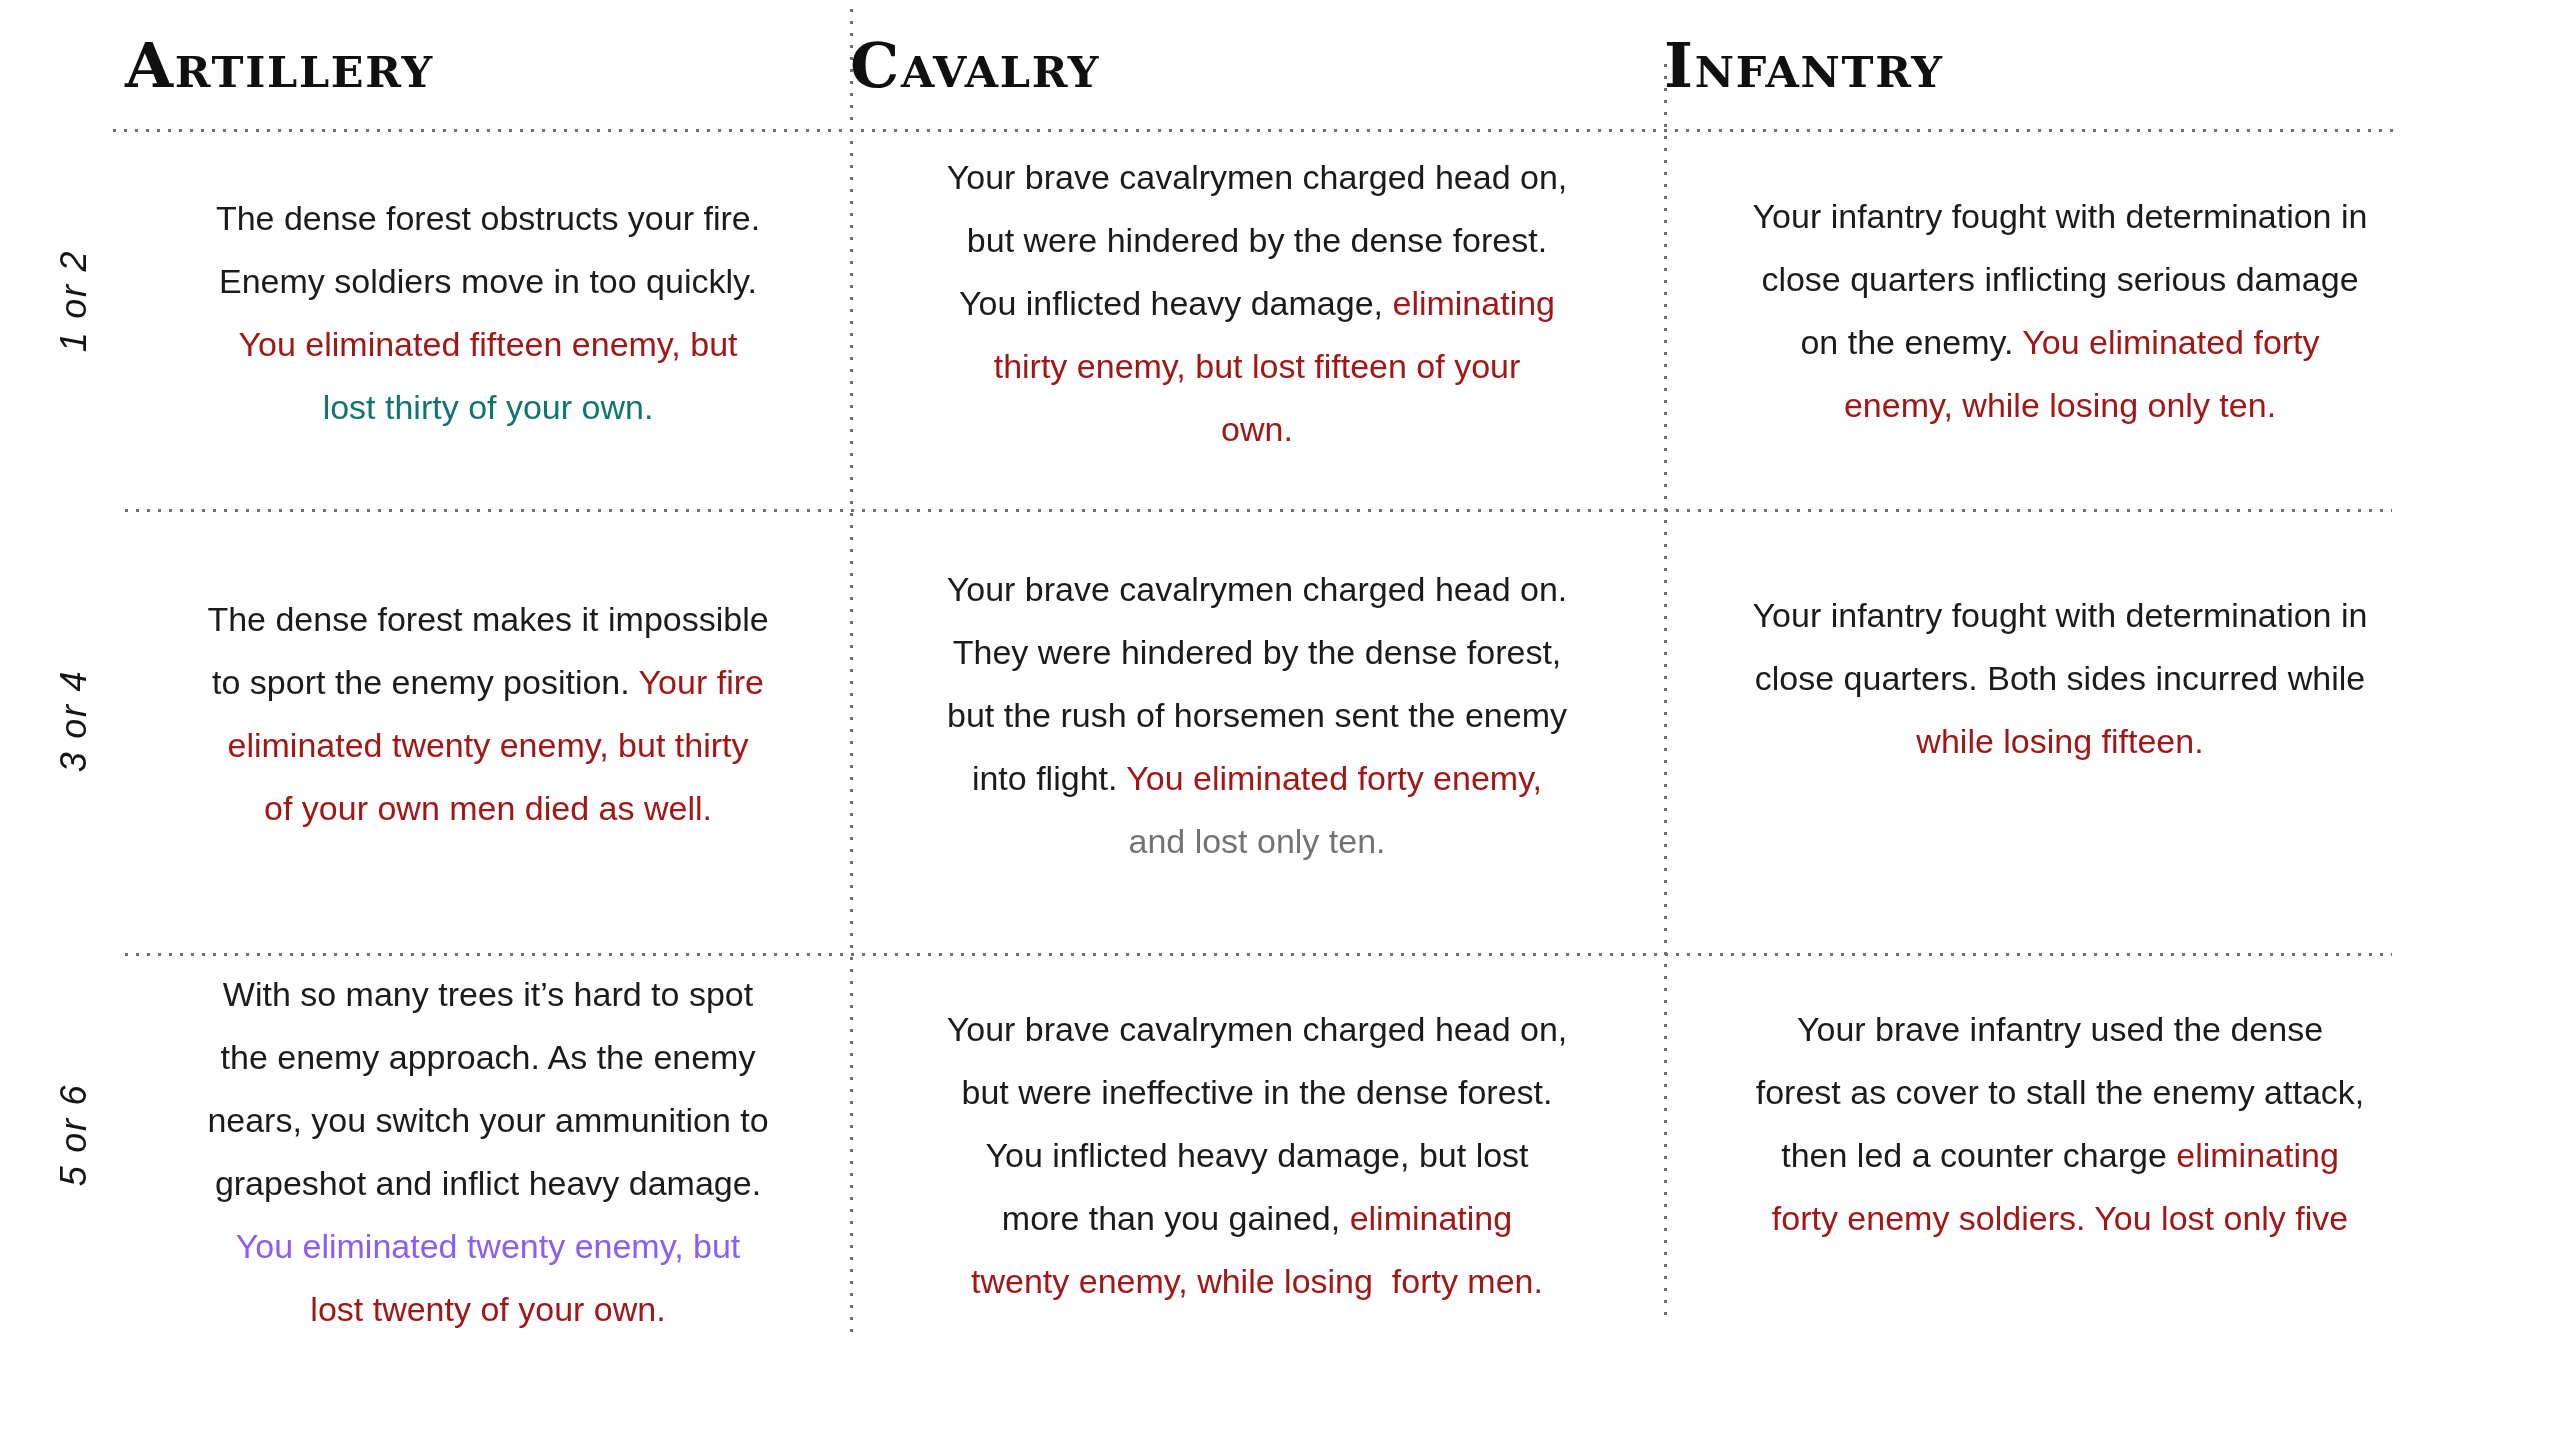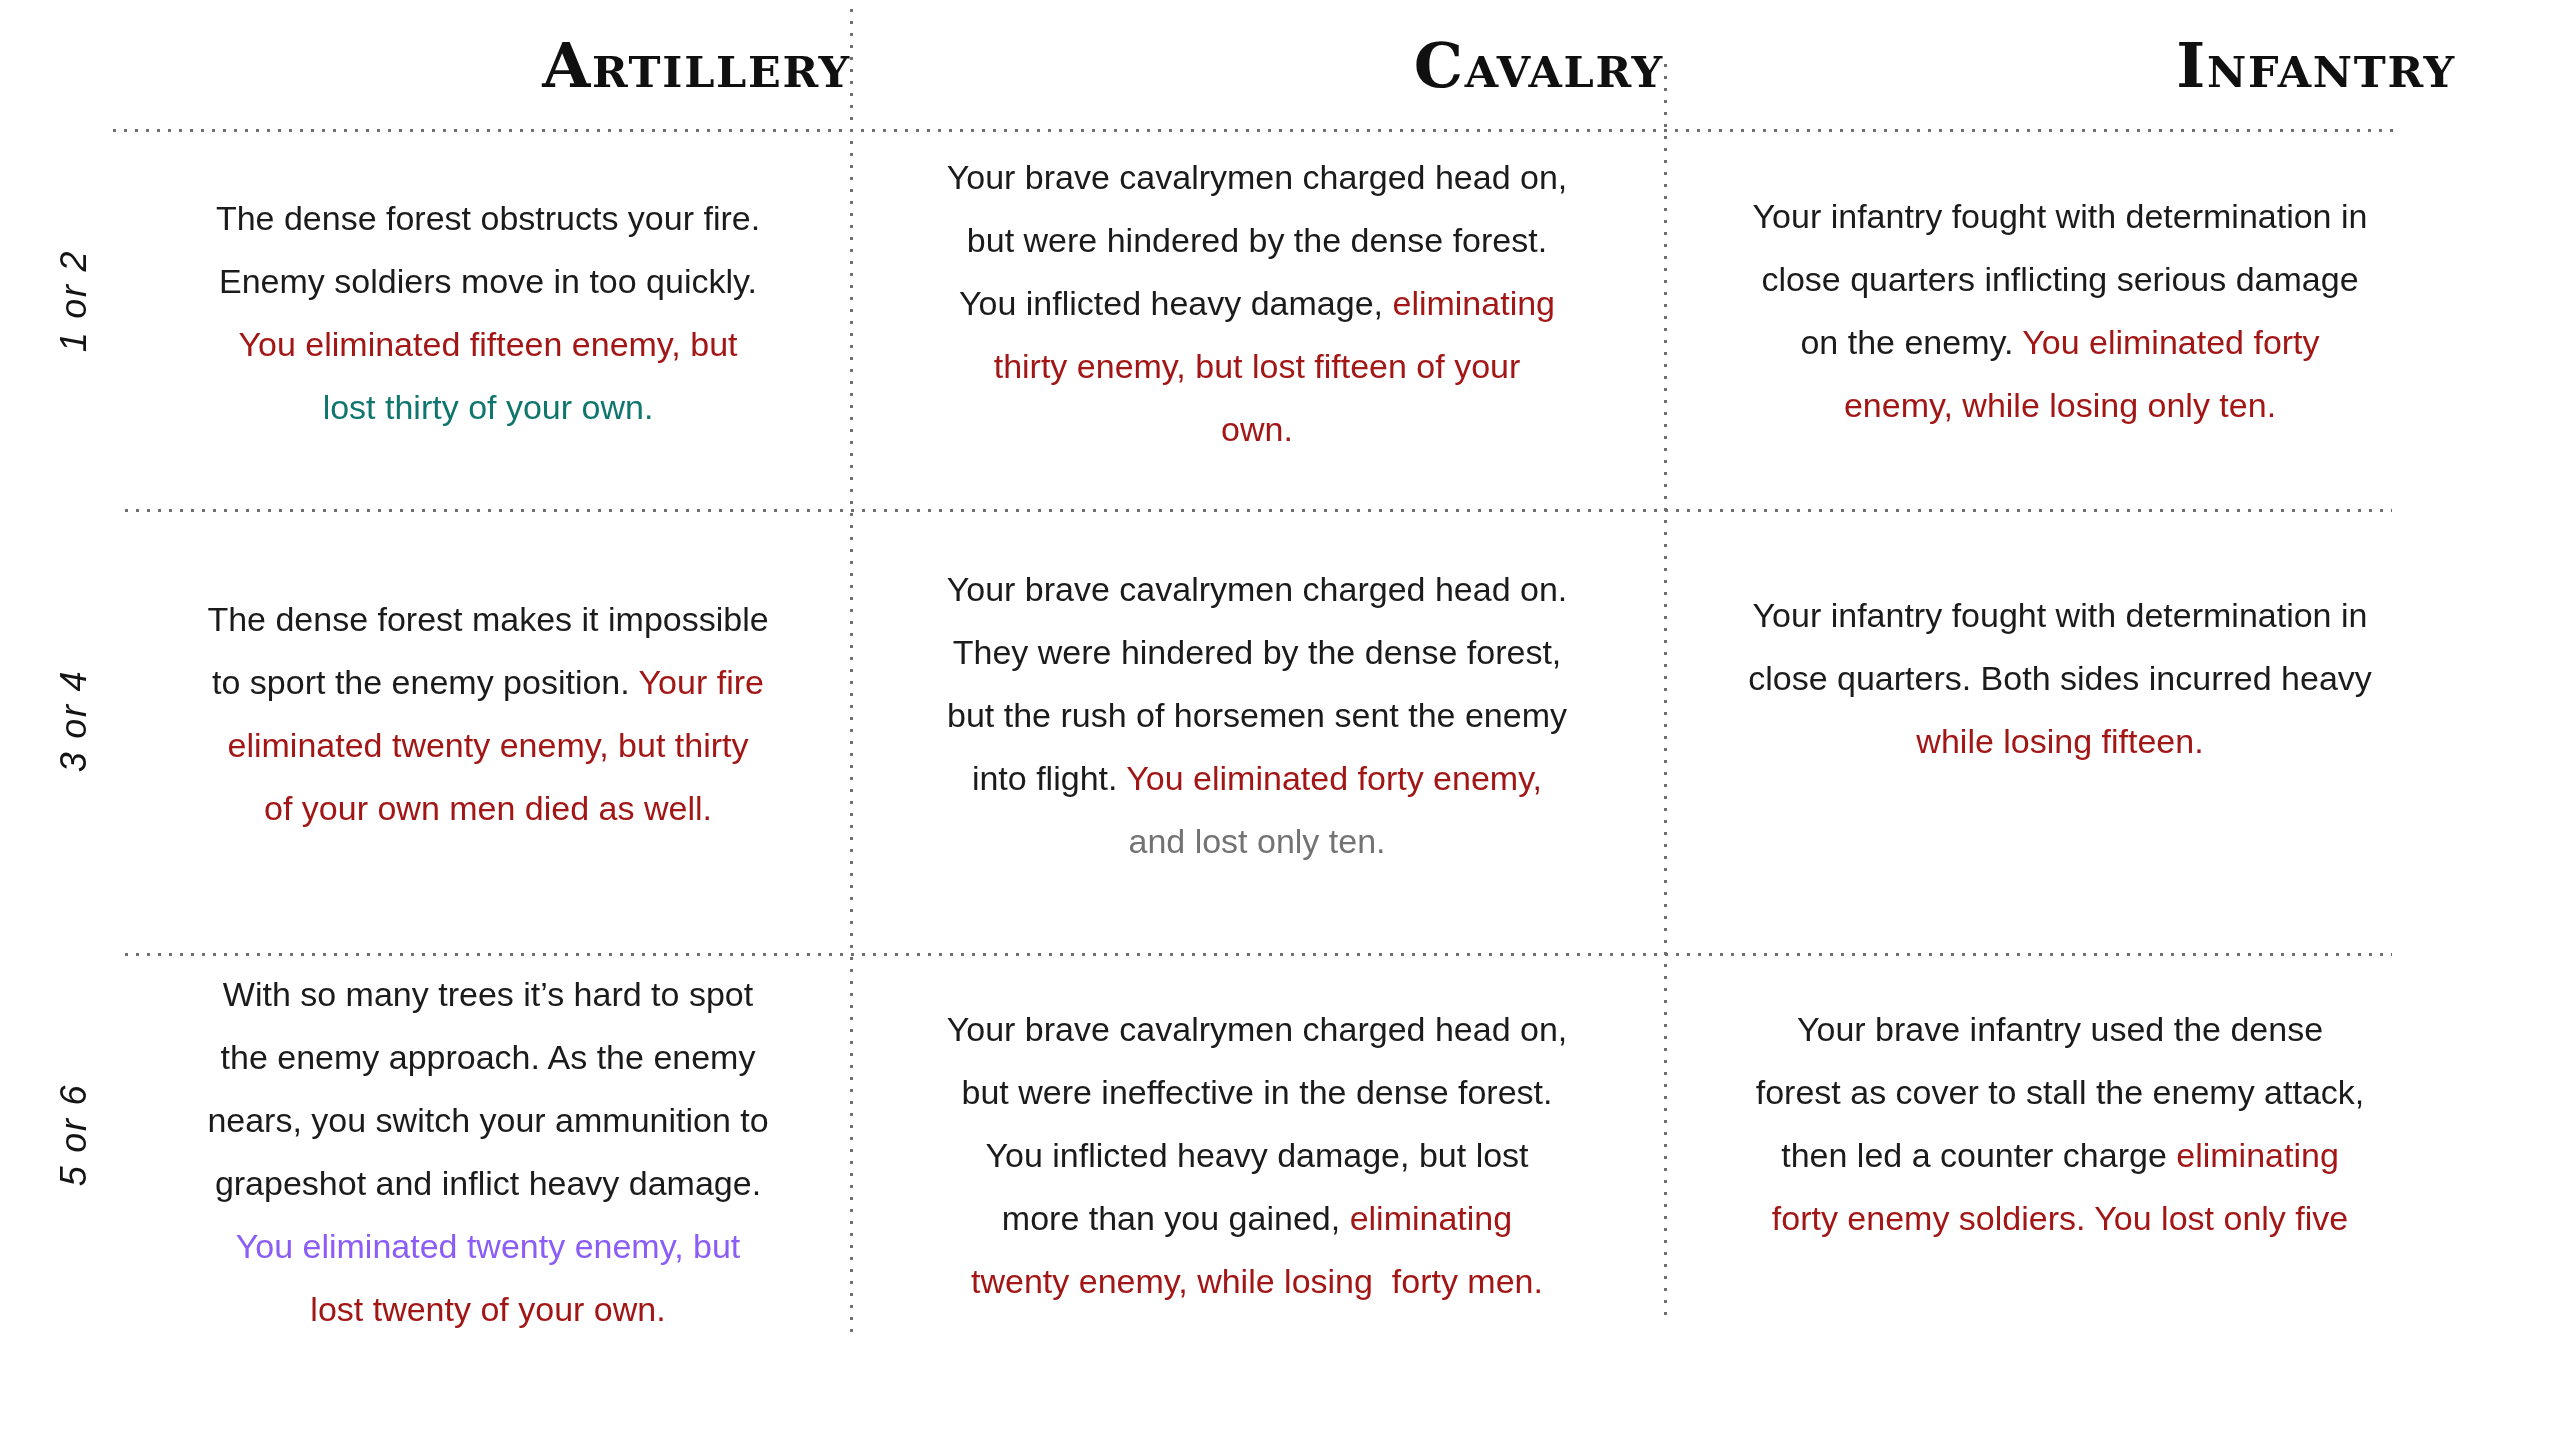--- a/index.html
+++ b/index.html
@@ -18,21 +18,21 @@
     position:absolute;width:2.6px;
     background-image:repeating-linear-gradient(to bottom,#707070 0 2.6px,transparent 2.6px 12px);
   }
   .header-cell{
     position:absolute;top:29px;height:86px;
     font-family:"DejaVu Serif","Liberation Serif",serif;
     font-variant:small-caps;
     font-weight:bold;
     font-size:62px;line-height:74px;
     color:#101010;
-    text-align:right;
+    text-align:left;
     letter-spacing:1.7px;
   }
   .row-label{
     position:absolute;
     font-size:36px;
     font-style:italic;
     color:#141414;
     transform:translate(-50%,-50%) rotate(-90deg);
     white-space:nowrap;
     letter-spacing:1.7px;
@@ -94,21 +94,21 @@
     </div>
   <div class="cell" style="left:850px;width:814px;top:558px;">
       <div class="line"><span>Your brave cavalrymen charged head on.</span></div>
       <div class="line"><span>They were hindered by the dense forest,</span></div>
       <div class="line"><span>but the rush of horsemen sent the enemy</span></div>
       <div class="line"><span>into flight. </span><span class="red" style="color: rgb(163, 22, 22);">You eliminated forty enemy,</span></div>
       <div class="line"><span class="red" style="color: #737373;">and lost only ten.</span></div>
     </div>
   <div class="cell" style="left:1664px;width:792px;top:584px;">
       <div class="line"><span>Your infantry fought with determination in</span></div>
-      <div class="line"><span>close quarters. Both sides incurred heavy</span></div>
+      <div class="line"><span>close quarters. Both sides incurred while</span></div>
       <div class="line"><span class="red" style="color: rgb(163, 22, 22);">while losing fifteen.</span></div>
     </div>
 
   <div class="cell" style="left:125px;width:726px;top:963px;">
       <div class="line"><span>With so many trees it’s hard to spot</span></div>
       <div class="line"><span>the enemy approach. As the enemy</span></div>
       <div class="line"><span>nears, you switch your ammunition to</span></div>
       <div class="line"><span>grapeshot and inflict heavy damage.</span></div>
       <div class="line"><span class="red" style="color: #8b5cf6;">You eliminated twenty enemy, but</span></div>
       <div class="line"><span class="red" style="color: rgb(163, 22, 22);">lost twenty of your own.</span></div>

